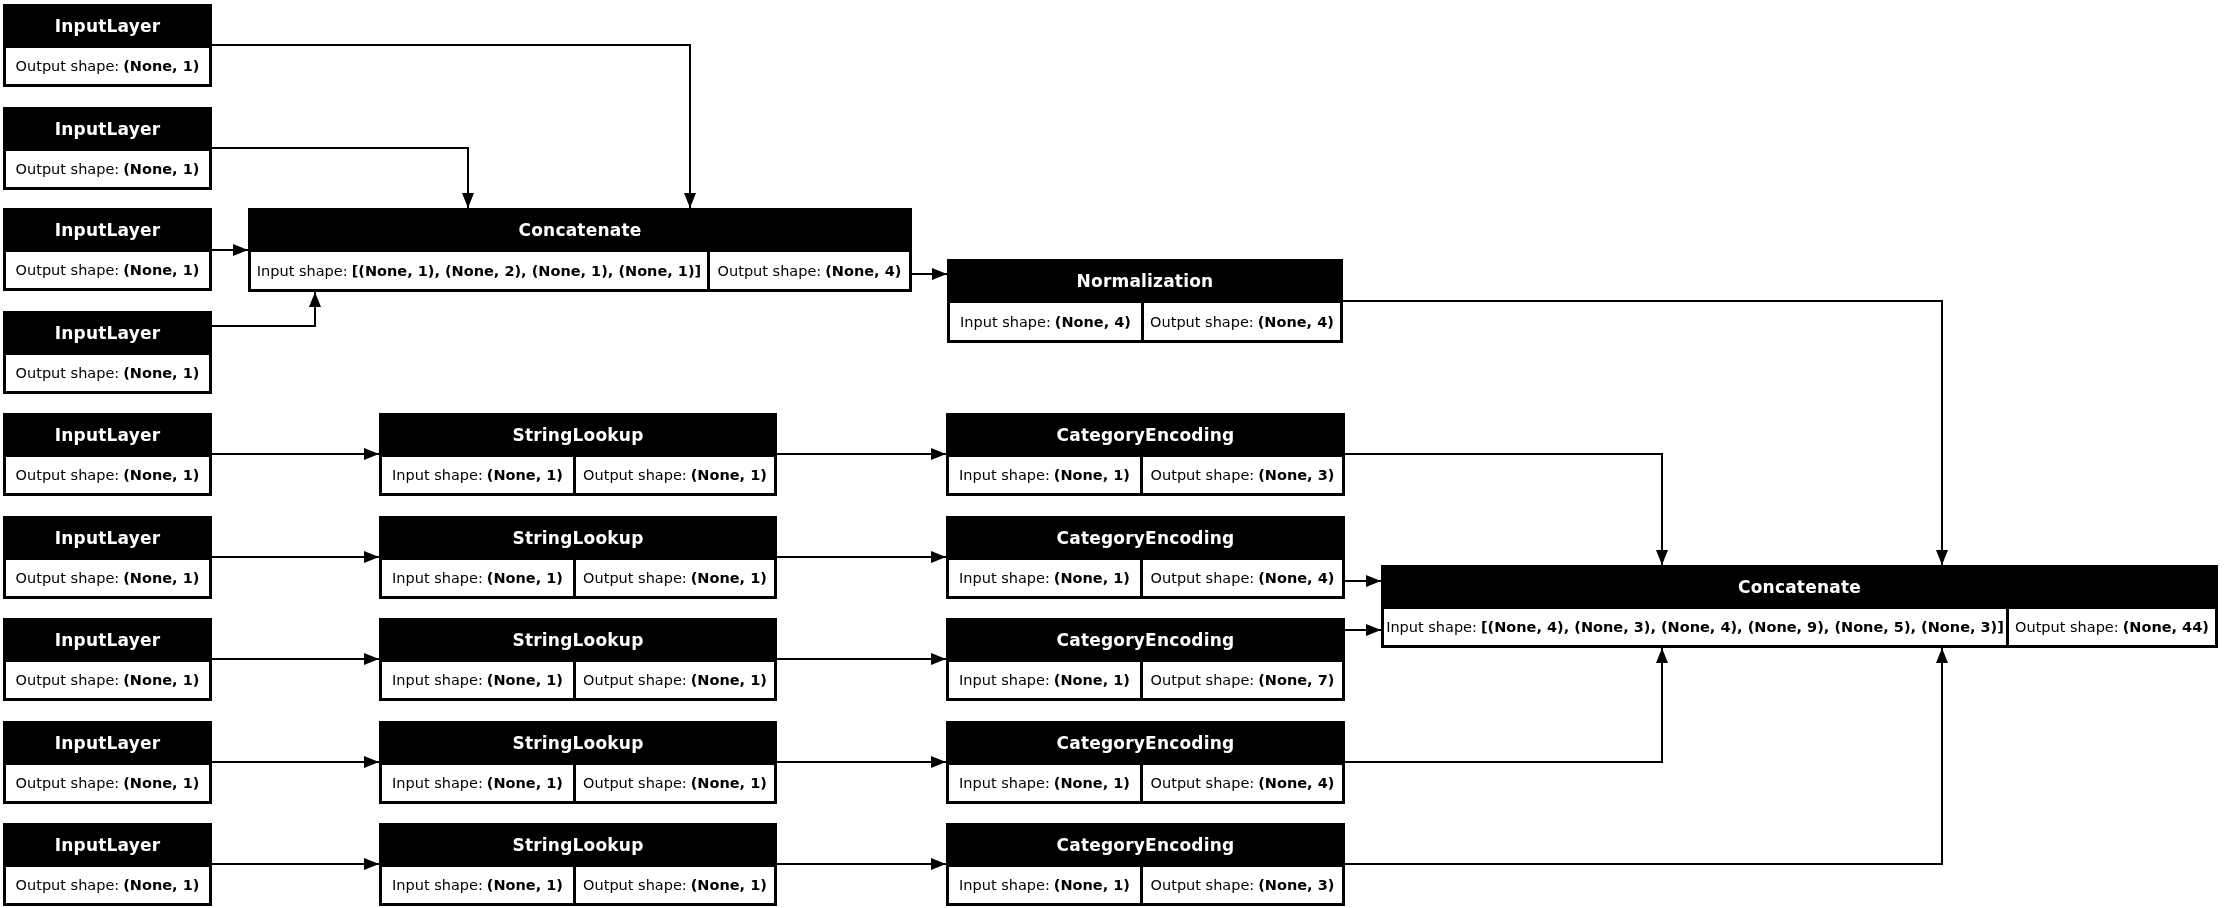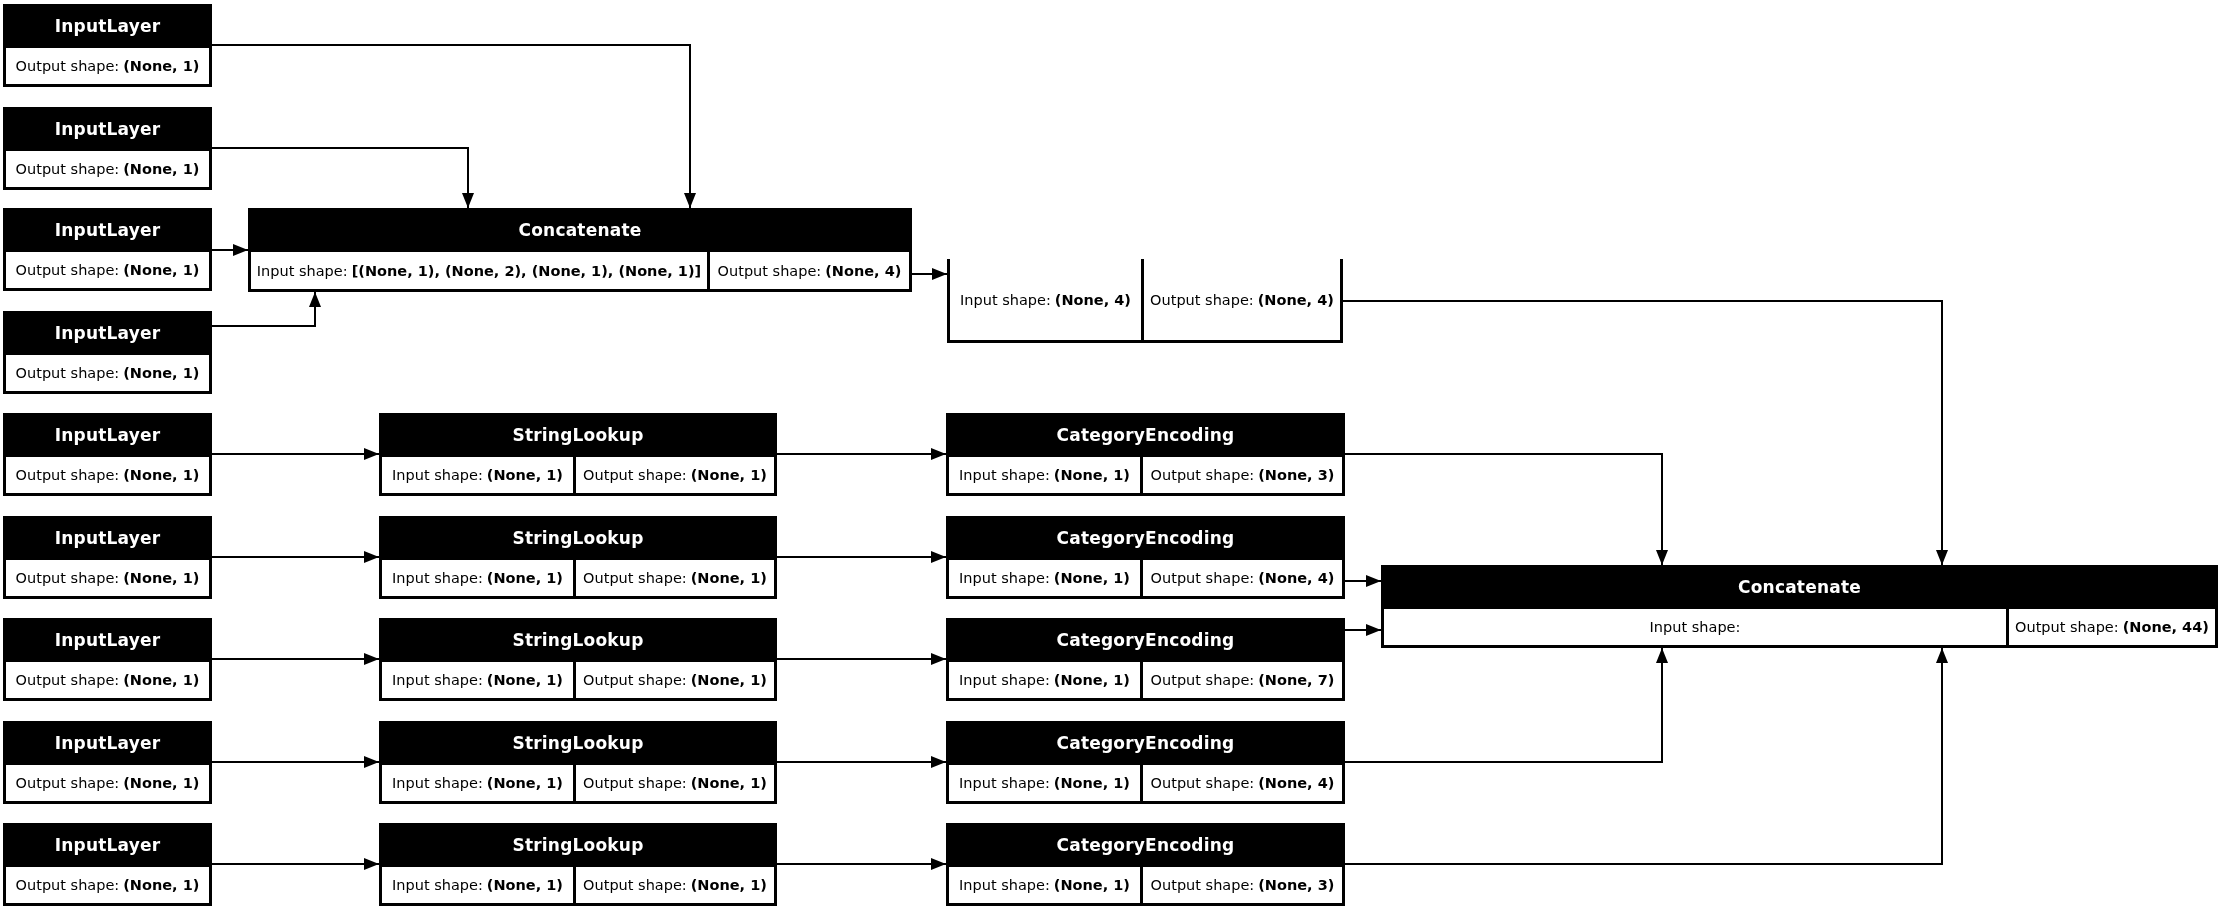--- a/index.html
+++ b/index.html
@@ -120,20 +120,21 @@
           <span class="cell-label">Input shape: </span>
           <span class="cell-value">[(None, 1), (None, 2), (None, 1), (None, 1)]</span>
         </div>
         <div class="cell" style="background: rgb(255, 255, 255); color: rgb(0, 0, 0); flex: 1 1 auto;">
           <span class="cell-label">Output shape: </span>
           <span class="cell-value">(None, 4)</span>
         </div>
       </div>
     </div>
     <div class="node" style="left: 947px; top: 259px; width: 396px; height: 84px; background: rgb(0, 0, 0);">
+      <div class="node-title" style="color: rgb(255, 255, 255);">Normalization</div>
       <div class="node-cells">
         <div class="cell" style="background: rgb(255, 255, 255); color: rgb(0, 0, 0); flex: 0 0 191px;">
           <span class="cell-label">Input shape: </span>
           <span class="cell-value">(None, 4)</span>
         </div>
         <div class="cell" style="background: rgb(255, 255, 255); color: rgb(0, 0, 0); flex: 1 1 auto;">
           <span class="cell-label">Output shape: </span>
           <span class="cell-value">(None, 4)</span>
         </div>
       </div>
@@ -266,20 +267,21 @@
           <span class="cell-label">Output shape: </span>
           <span class="cell-value">(None, 3)</span>
         </div>
       </div>
     </div>
     <div class="node" style="left: 1381px; top: 565px; width: 837px; height: 83px; background: rgb(0, 0, 0);">
       <div class="node-title" style="color: rgb(255, 255, 255);">Concatenate</div>
       <div class="node-cells">
         <div class="cell" style="background: rgb(255, 255, 255); color: rgb(0, 0, 0); flex: 0 0 622px;">
           <span class="cell-label">Input shape: </span>
+          <span class="cell-value">[(None, 4), (None, 3), (None, 4), (None, 9), (None, 5), (None, 3)]</span>
         </div>
         <div class="cell" style="background: rgb(255, 255, 255); color: rgb(0, 0, 0); flex: 1 1 auto;">
           <span class="cell-label">Output shape: </span>
           <span class="cell-value">(None, 44)</span>
         </div>
       </div>
     </div>
     <div class="seg" style="background: rgb(0, 0, 0); left: 211px; top: 44px; width: 480px; height: 2px;"></div>
     <div class="seg" style="background: rgb(0, 0, 0); left: 689px; top: 44px; width: 2px; height: 165px;"></div>
     <div class="arw arw-down" style="left: 684px; top: 193px;"></div>

